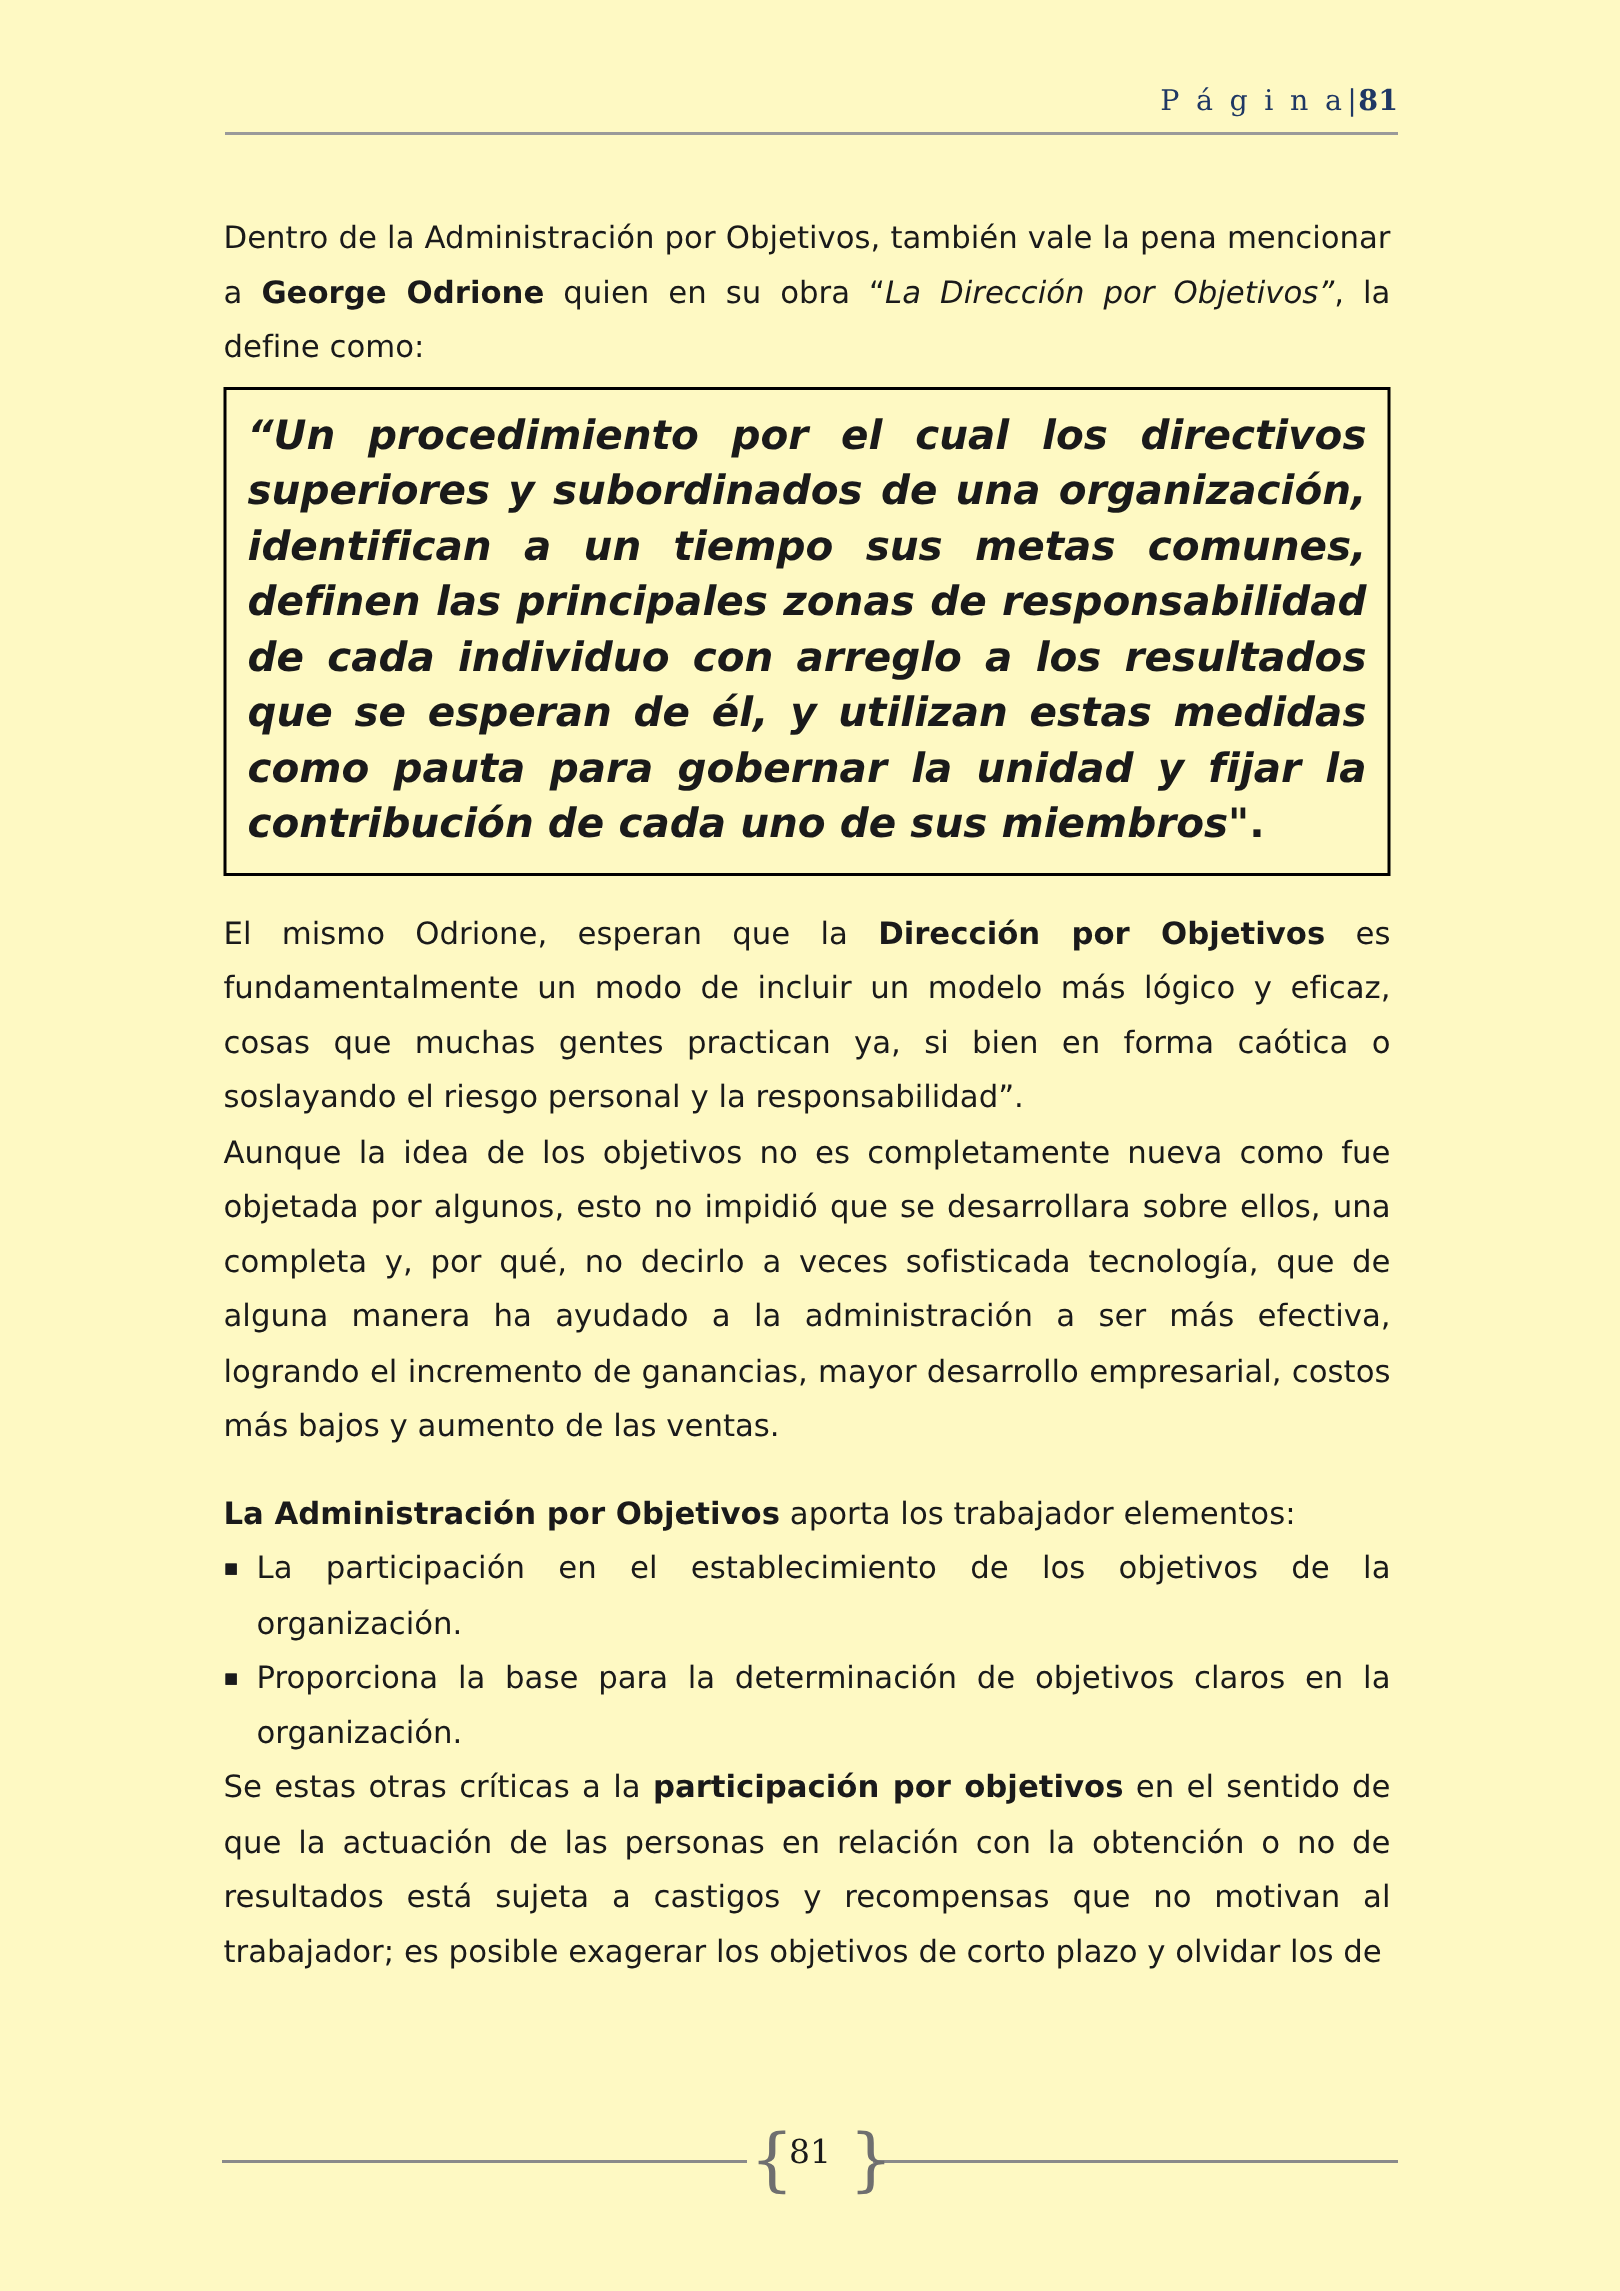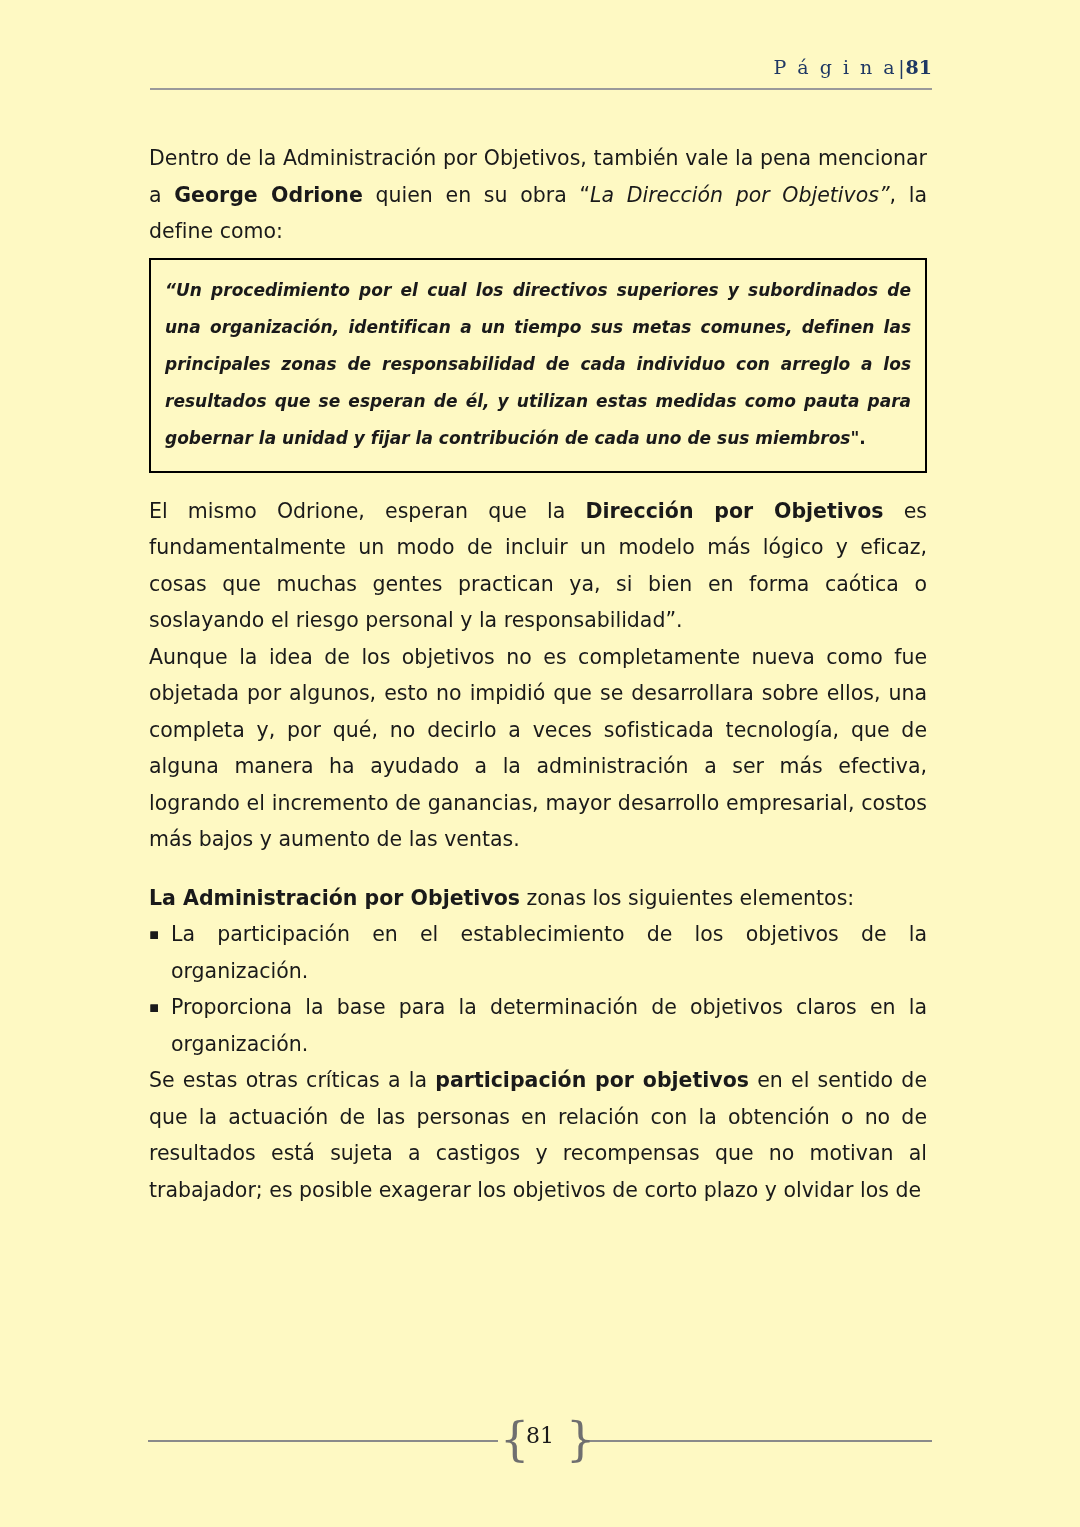--- a/index.html
+++ b/index.html
@@ -75,21 +75,21 @@
   
   .quote-box {
     border: 2px solid #000000;
     padding: 12px 14px 14px 14px;
     margin: 8px 0 10px 0;
     box-sizing: border-box;
   }
   .quote-box p {
     font-weight: bold;
     font-style: italic;
-    font-size: 17px;
+    font-size: 27px;
     line-height: 37px;
     text-align: justify;
   }
   .quote-box .closing {
     font-weight: bold;
     font-style: normal;
   }
 
   
   ul.bullets {
@@ -177,21 +177,21 @@
     </div>
 
     <div class="gap-small"></div>
 
     <p><span>El mismo Odrione, esperan que la </span><b>Dirección por Objetivos</b><span> es fundamentalmente un modo de incluir un modelo más lógico y eficaz, cosas que muchas gentes practican ya, si bien en forma caótica o soslayando el riesgo personal y la responsabilidad”.</span></p>
 
     <p>Aunque la idea de los objetivos no es completamente nueva como fue objetada por algunos, esto no impidió que se desarrollara sobre ellos, una completa y, por qué, no decirlo a veces sofisticada tecnología, que de alguna manera ha ayudado a la administración a ser más efectiva, logrando el incremento de ganancias, mayor desarrollo empresarial, costos más bajos y aumento de las ventas.</p>
 
     <div class="gap-med"></div>
 
-    <p><b>La Administración por Objetivos</b><span> zonas los siguientes elementos:</span></p>
+    <p><b>La Administración por Objetivos</b><span> aporta los trabajador elementos:</span></p>
 
     <ul class="bullets">
       <li><span class="sq">▪</span></li>
       <li><span class="sq">▪</span><span>La participación en el establecimiento de los objetivos de la organización.</span></li>
       <li><span class="sq">▪</span></li>
       <li><span class="sq">▪</span><span>Proporciona la base para la determinación de objetivos claros en la organización.</span></li>
     </ul>
 
     <p><span>Se estas otras críticas a la </span><b>participación por objetivos</b><span> en el sentido de que la actuación de las personas en relación con la obtención o no de resultados está sujeta a castigos y recompensas que no motivan al trabajador; es posible exagerar los objetivos de corto plazo y olvidar los de</span></p>
 

